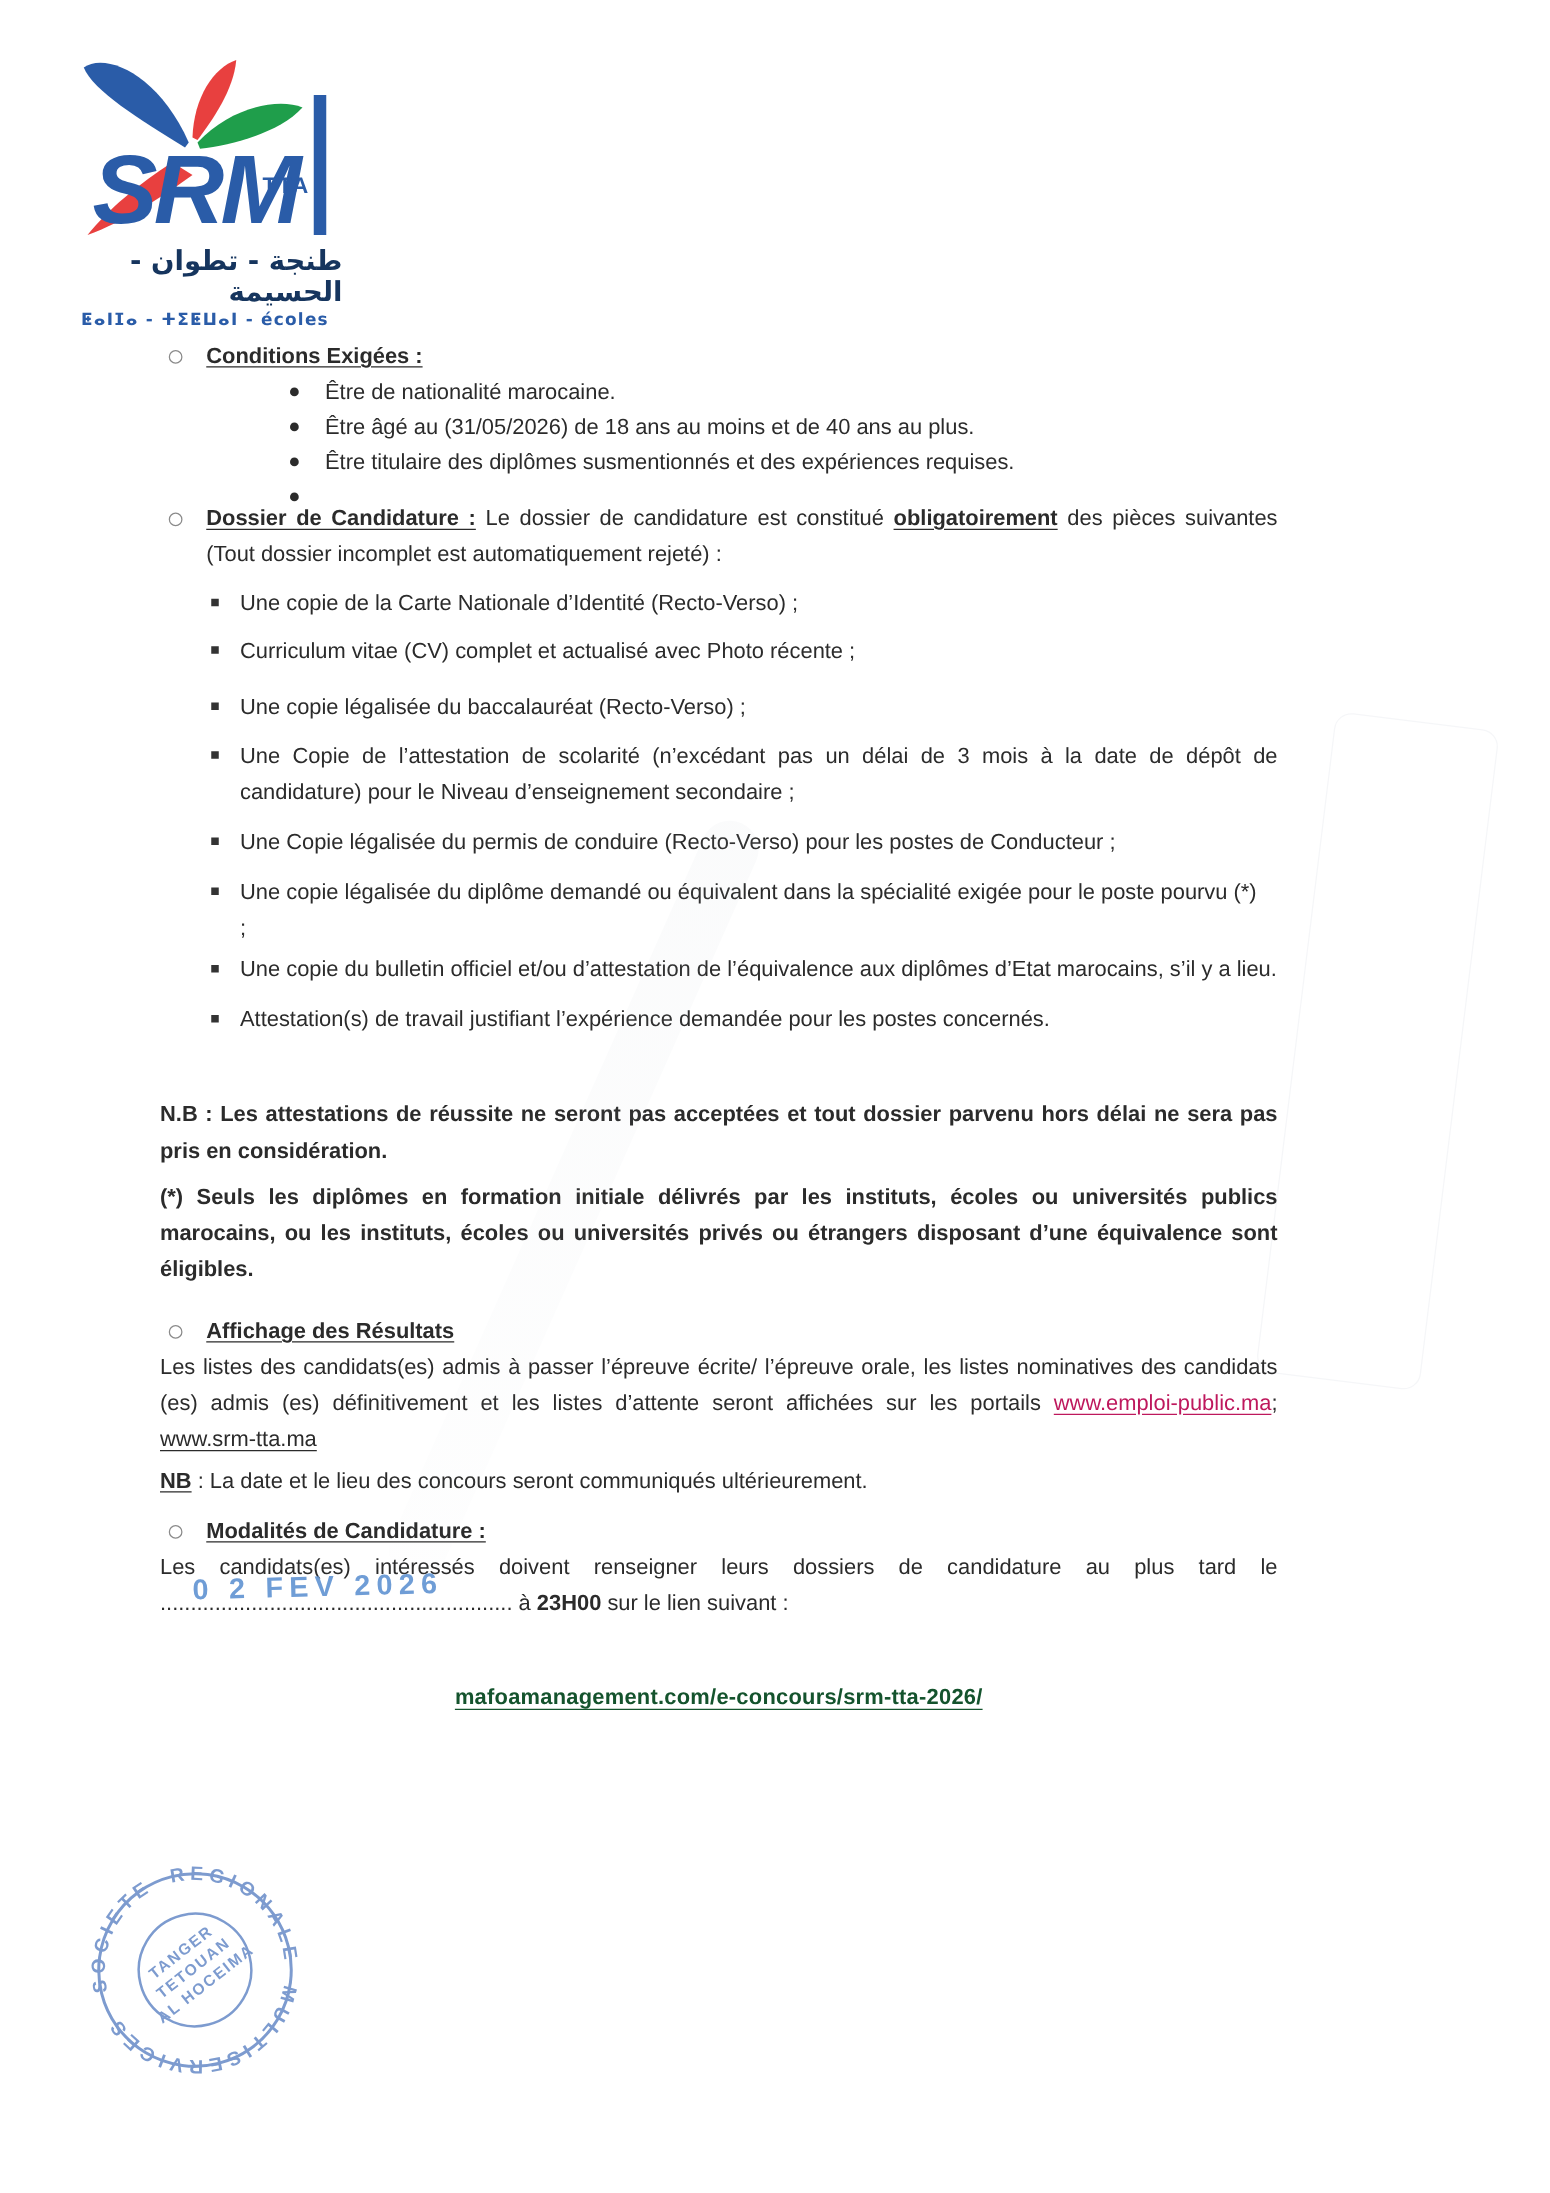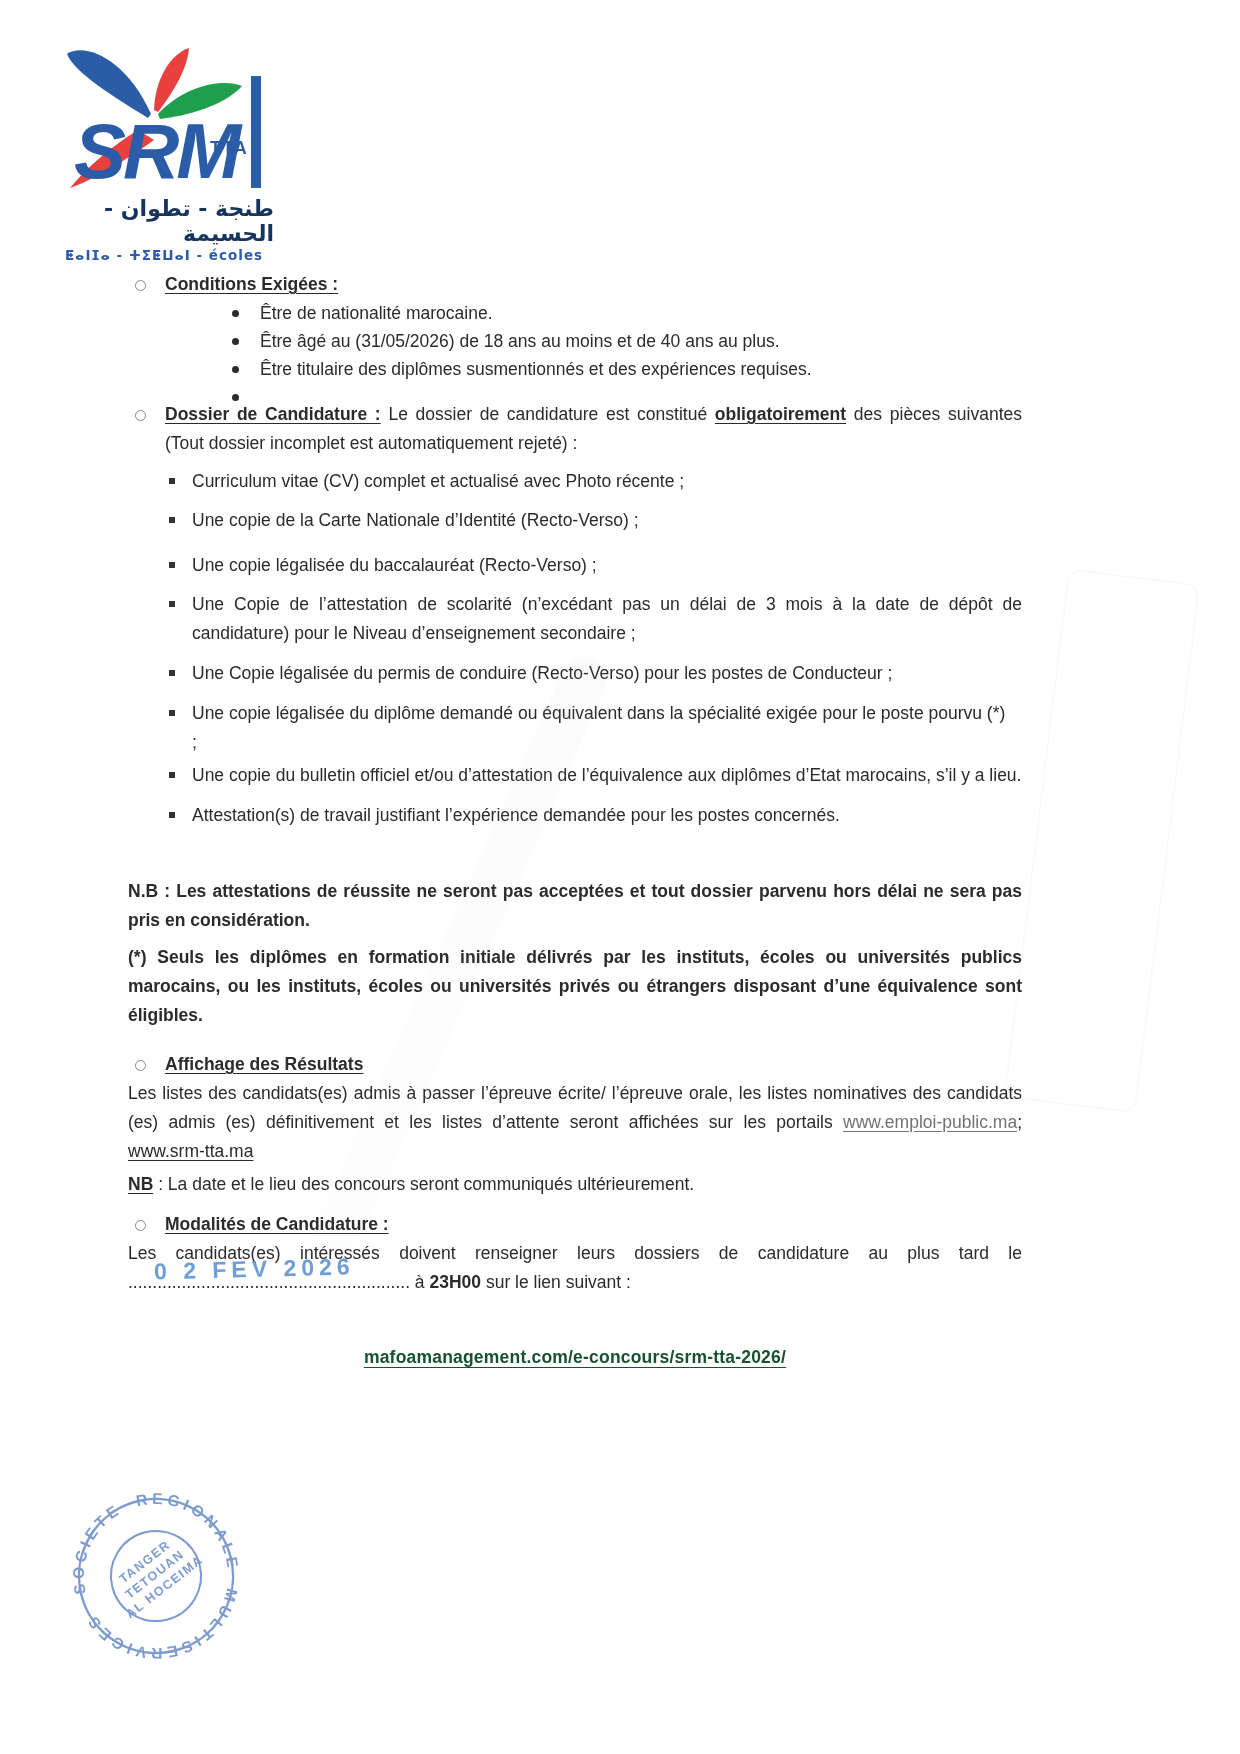--- a/index.html
+++ b/index.html
@@ -83,39 +83,39 @@
       <div class="cond-li"><span class="dot-bullet"></span><span>Être de nationalité marocaine.</span></div>
       <div class="cond-li"><span class="dot-bullet"></span><span>Être âgé au (31/05/2026) de 18 ans au moins et de 40 ans au plus.</span></div>
       <div class="cond-li"><span class="dot-bullet"></span><span>Être titulaire des diplômes susmentionnés et des expériences requises.</span></div>
       <div class="cond-li"><span class="dot-bullet"></span></div>
     </div>
 
     <div class="sec-dossier h-row just">
       <span class="o-bullet"></span><span class="h-text">Dossier de Candidature :</span><span> Le dossier de candidature est constitué </span><span class="b u">obligatoirement</span><span> des pièces suivantes (Tout dossier incomplet est automatiquement rejeté) :</span>
     </div>
     <div>
+      <div class="doss-li just" style="margin-top:10px"><span class="sq-bullet"></span><span>Une copie de la Carte Nationale d’Identité (Recto-Verso) ;</span></div>
       <div class="doss-li just"><span class="sq-bullet"></span><span>Curriculum vitae (CV) complet et actualisé avec Photo récente ;</span></div>
-      <div class="doss-li just" style="margin-top:10px"><span class="sq-bullet"></span><span>Une copie de la Carte Nationale d’Identité (Recto-Verso) ;</span></div>
       <div class="doss-li just" style="margin-top:16px"><span class="sq-bullet"></span><span>Une copie légalisée du baccalauréat (Recto-Verso) ;</span></div>
       <div class="doss-li just" style="margin-top:10px"><span class="sq-bullet"></span><span>Une Copie de l’attestation de scolarité (n’excédant pas un délai de 3 mois à la date de dépôt de candidature) pour le Niveau d’enseignement secondaire ;</span></div>
       <div class="doss-li just" style="margin-top:11px"><span class="sq-bullet"></span><span>Une Copie légalisée du permis de conduire (Recto-Verso) pour les postes de Conducteur ;</span></div>
       <div class="doss-li just" style="margin-top:11px"><span class="sq-bullet"></span><span>Une copie légalisée du diplôme demandé ou équivalent dans la spécialité exigée pour le poste pourvu (*)
 ;</span></div>
       <div class="doss-li just" style="margin-top:4px"><span class="sq-bullet"></span><span>Une copie du bulletin officiel et/ou d’attestation de l’équivalence aux diplômes d’Etat marocains, s’il y a lieu.</span></div>
       <div class="doss-li just" style="margin-top:11px"><span class="sq-bullet"></span><span>Attestation(s) de travail justifiant l’expérience demandée pour les postes concernés.</span></div>
     </div>
 
     <div class="nb1 just">N.B : Les attestations de réussite ne seront pas acceptées et tout dossier parvenu hors délai ne sera pas pris en considération.</div>
     <div class="star-note just">(*) Seuls les diplômes en formation initiale délivrés par les instituts, écoles ou universités publics marocains, ou les instituts, écoles ou universités privés ou étrangers disposant d’une équivalence sont éligibles.</div>
 
     <div class="sec-affichage h-row">
       <span class="o-bullet"></span>
       <span class="h-text">Affichage des Résultats</span>
     </div>
-    <div class="just"><span>Les listes des candidats(es) admis à passer l’épreuve écrite/ l’épreuve orale, les listes nominatives des candidats (es) admis (es) définitivement et les listes d’attente seront affichées sur les portails </span><a class="u" style="color:#737373" href="#">www.emploi-public.ma</a><span>;</span> <a class="u" style="color:#2b2b2b" href="#">www.srm-tta.ma</a></div>
+    <div class="just"><span>Les listes des candidats(es) admis à passer l’épreuve écrite/ l’épreuve orale, les listes nominatives des candidats (es) admis (es) définitivement et les listes d’attente seront affichées sur les portails </span><a class="u" style="color:#be185d" href="#">www.emploi-public.ma</a><span>;</span> <a class="u" style="color:#2b2b2b" href="#">www.srm-tta.ma</a></div>
 
     <div class="nb2"><span class="b u">NB</span><span> : La date et le lieu des concours seront communiqués ultérieurement.</span></div>
 
     <div class="sec-modalites h-row">
       <span class="o-bullet"></span>
       <span class="h-text">Modalités de Candidature :</span>
     </div>
     <div class="force-justify">Les candidats(es) intéressés doivent renseigner leurs dossiers de candidature au plus tard le</div>
     <div class="dots-row">
       <span>..........................................................</span><span class="date-stamp">0 2  FEV  2026</span><span> à </span><span class="b">23H00</span><span> sur le lien suivant :</span>

